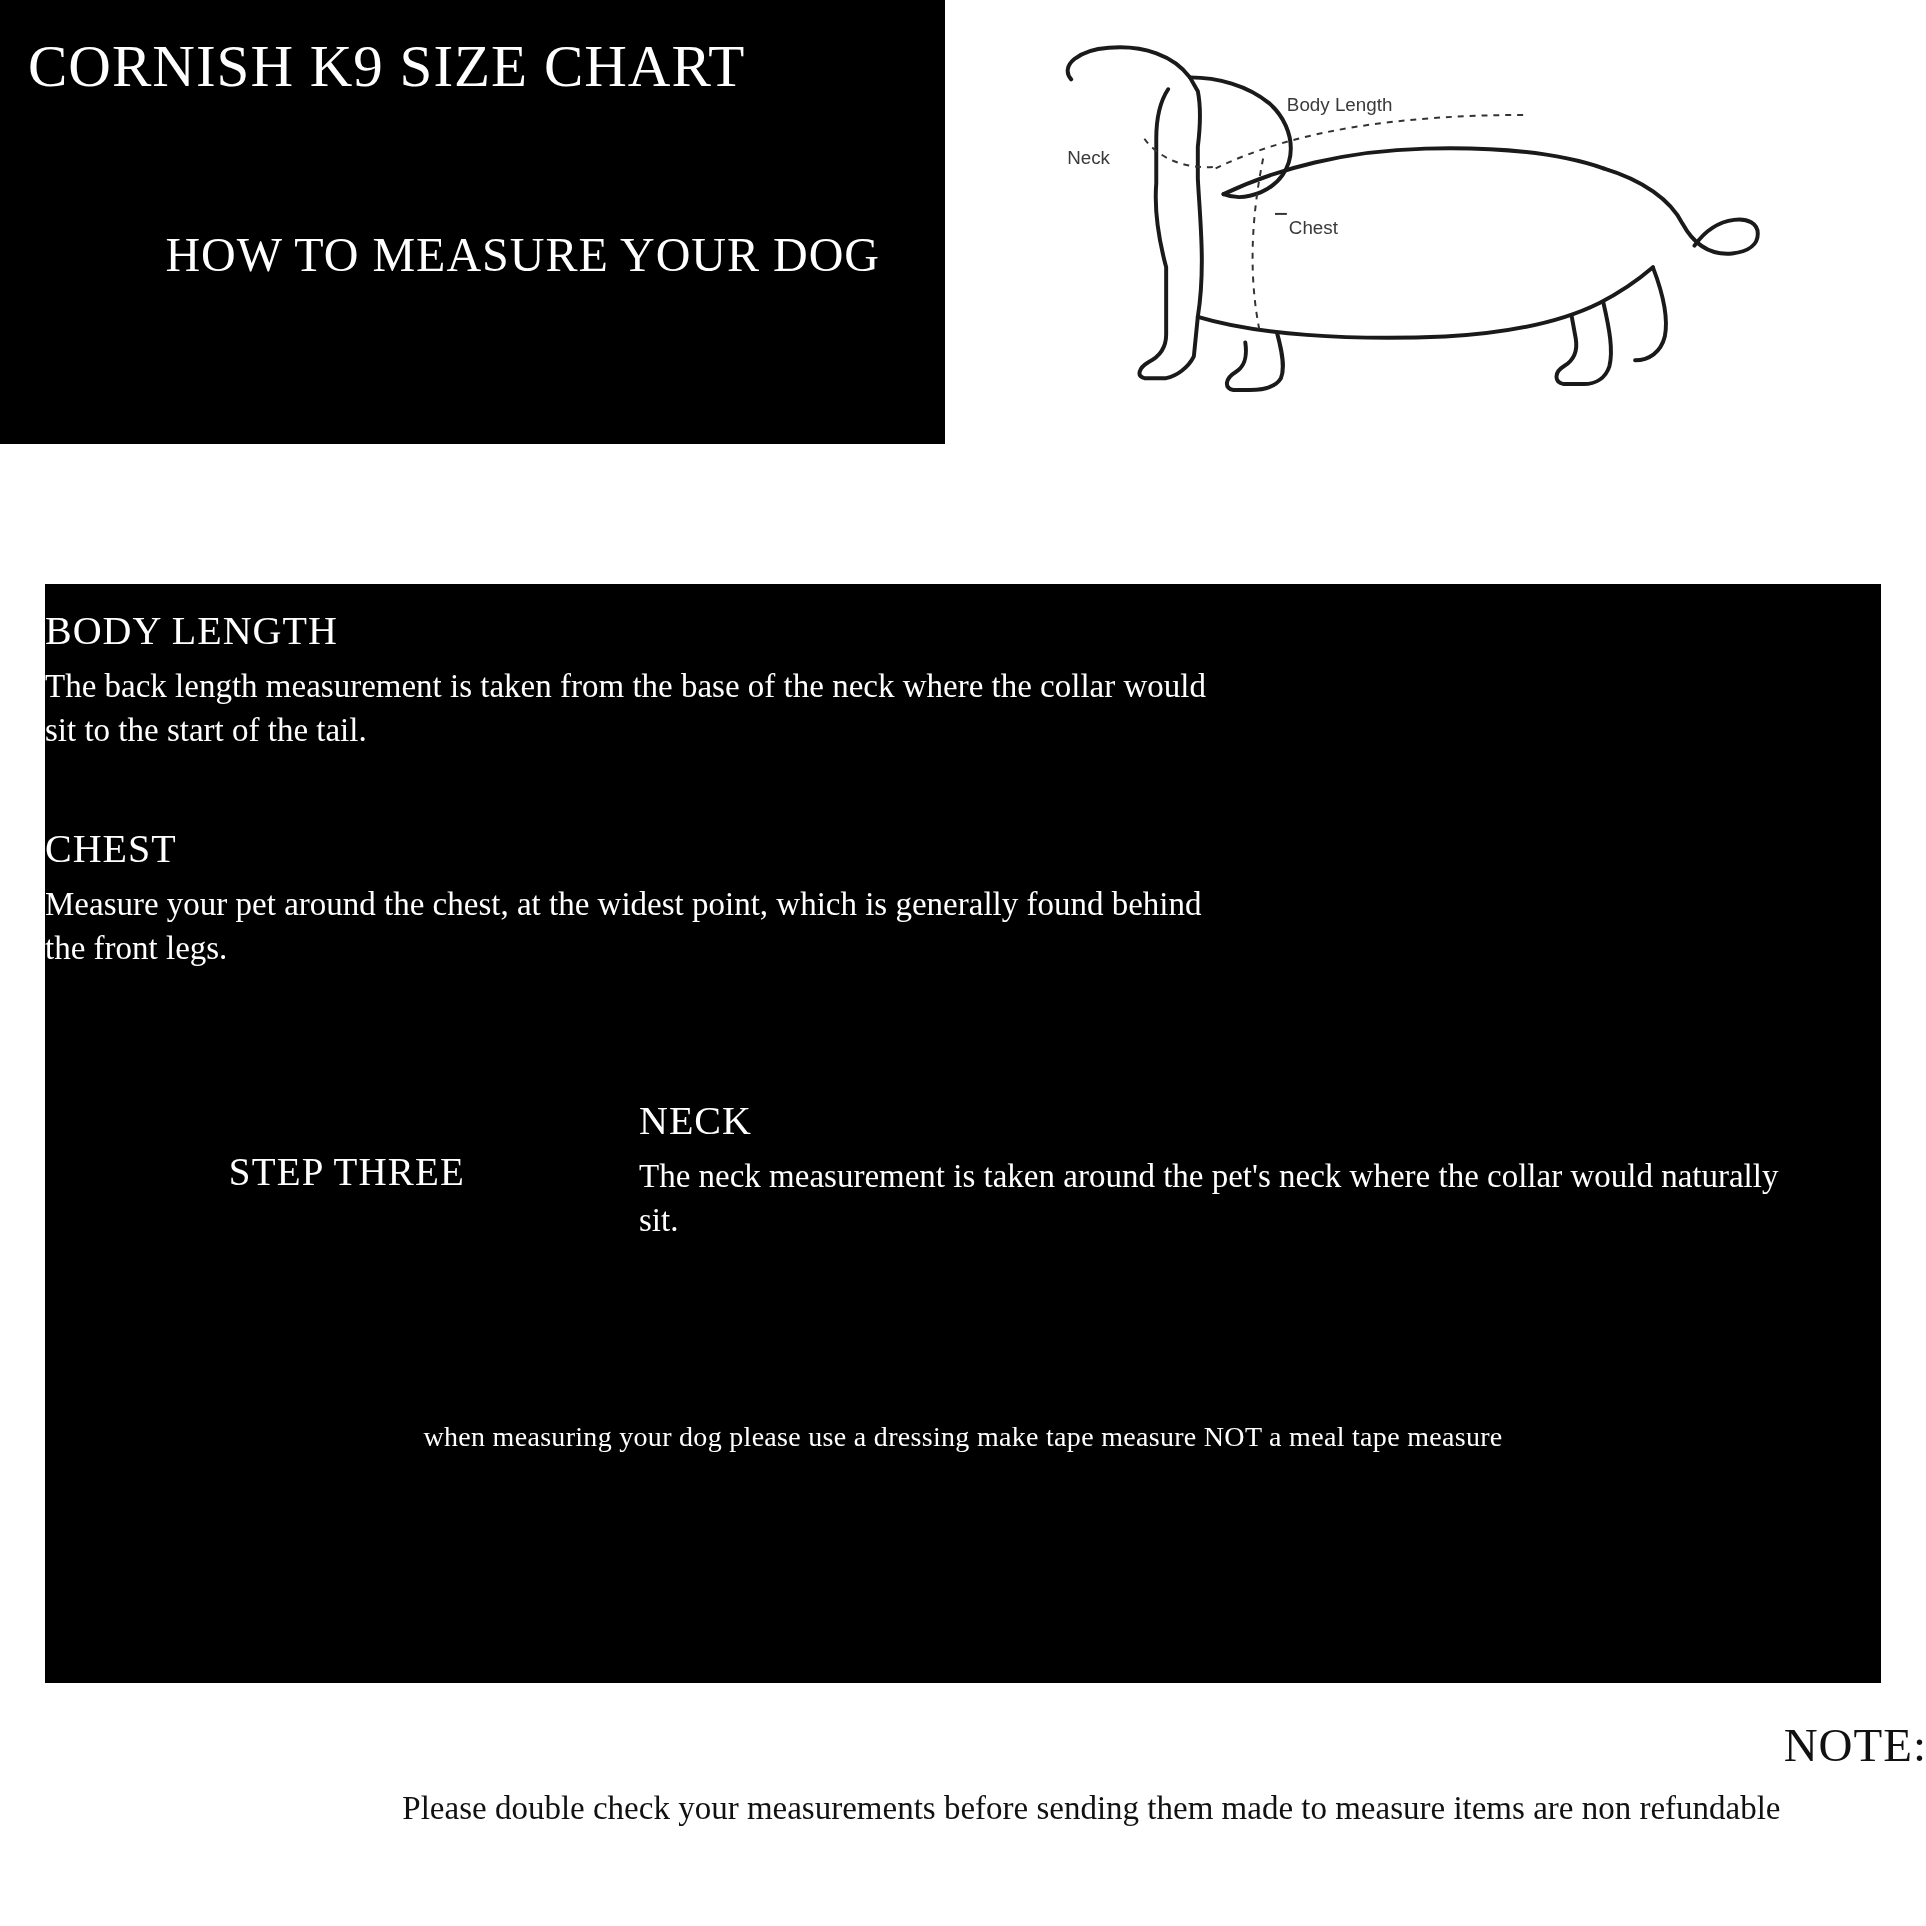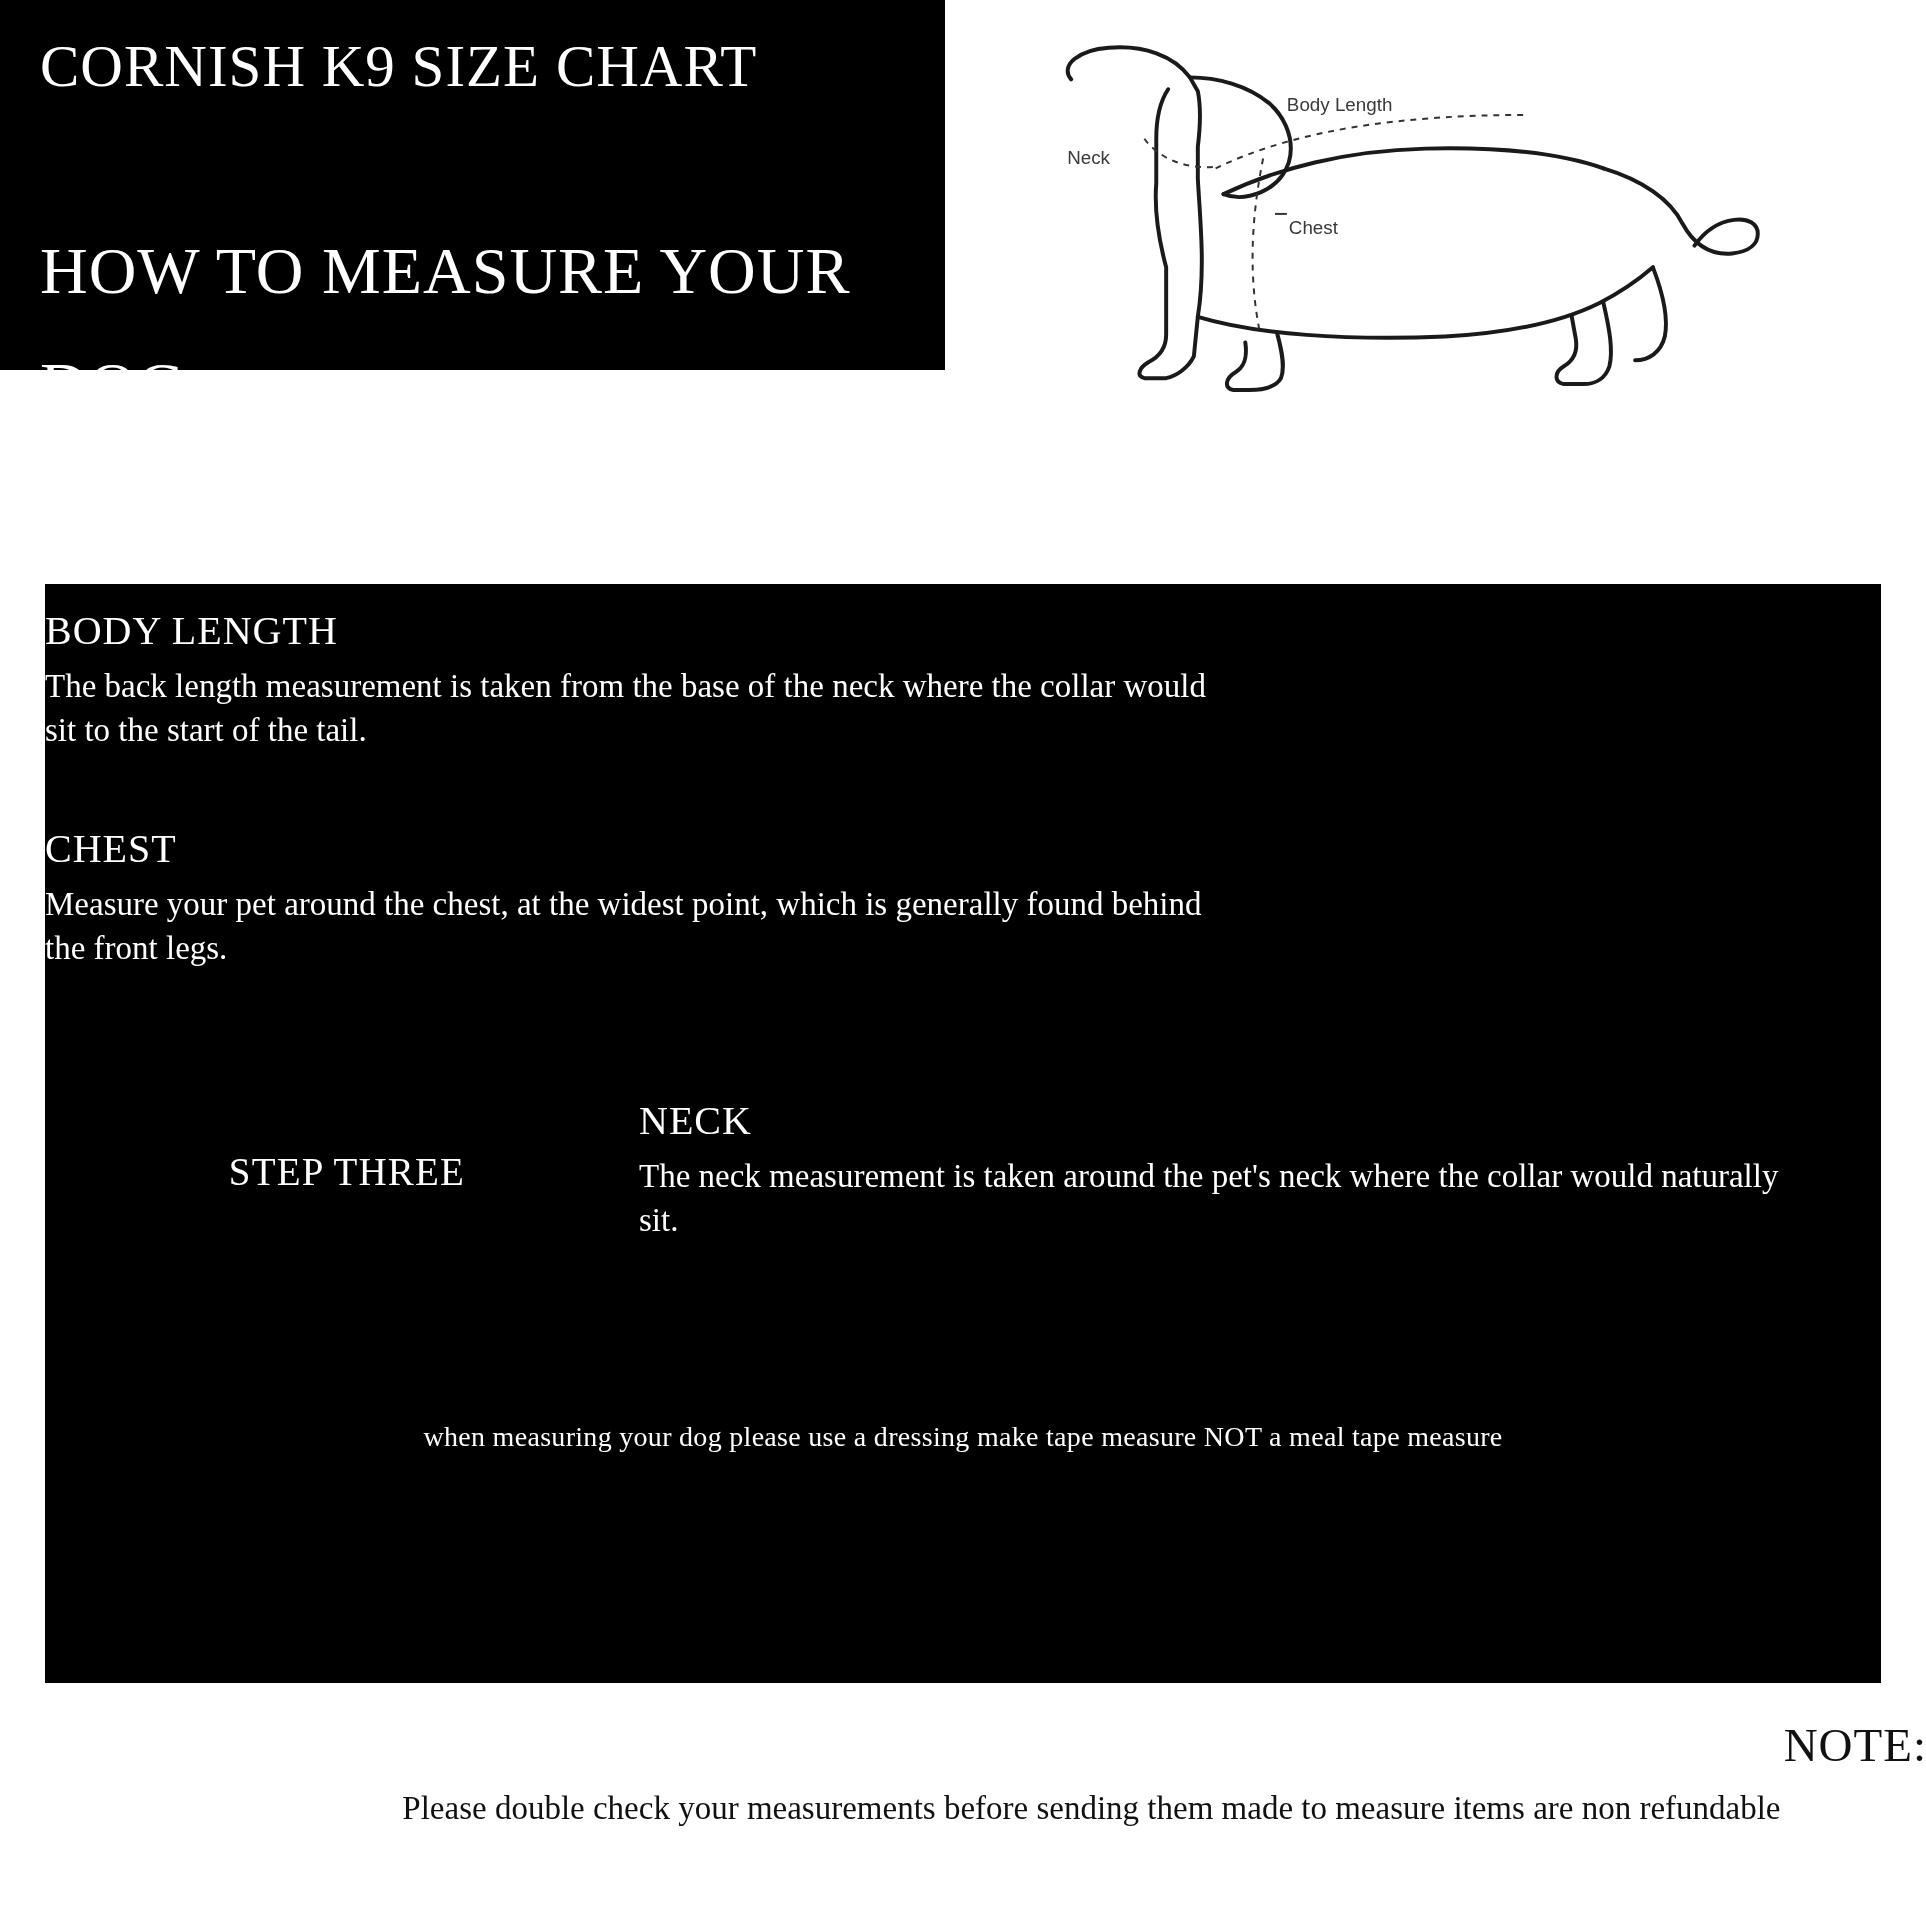--- a/index.html
+++ b/index.html
@@ -15,36 +15,36 @@
     color: #111111;
     overflow: hidden;
   }
 
   
   .header-band {
     position: absolute;
     left: 0;
     top: 0;
     width: 945px;
-    height: 370px;
+    height: 444px;
     background: #000000;
     color: #ffffff;
     box-sizing: border-box;
-    padding: 34px 40px 0 40px;
+    padding: 34px 40px 0 28px;
   }
   .title-main {
     font-size: 59px;
     letter-spacing: 1px;
     line-height: 1.1;
     white-space: nowrap;
   }
   .title-sub {
     margin-top: 114px;
-    text-align: left;
-    font-size: 66px;
+    text-align: right;
+    font-size: 48px;
     line-height: 1.75;
     letter-spacing: 1px;
     padding-right: 25px;
   }
 
   
   .diagram {
     position: absolute;
     left: 1049px;
     top: 20px;

